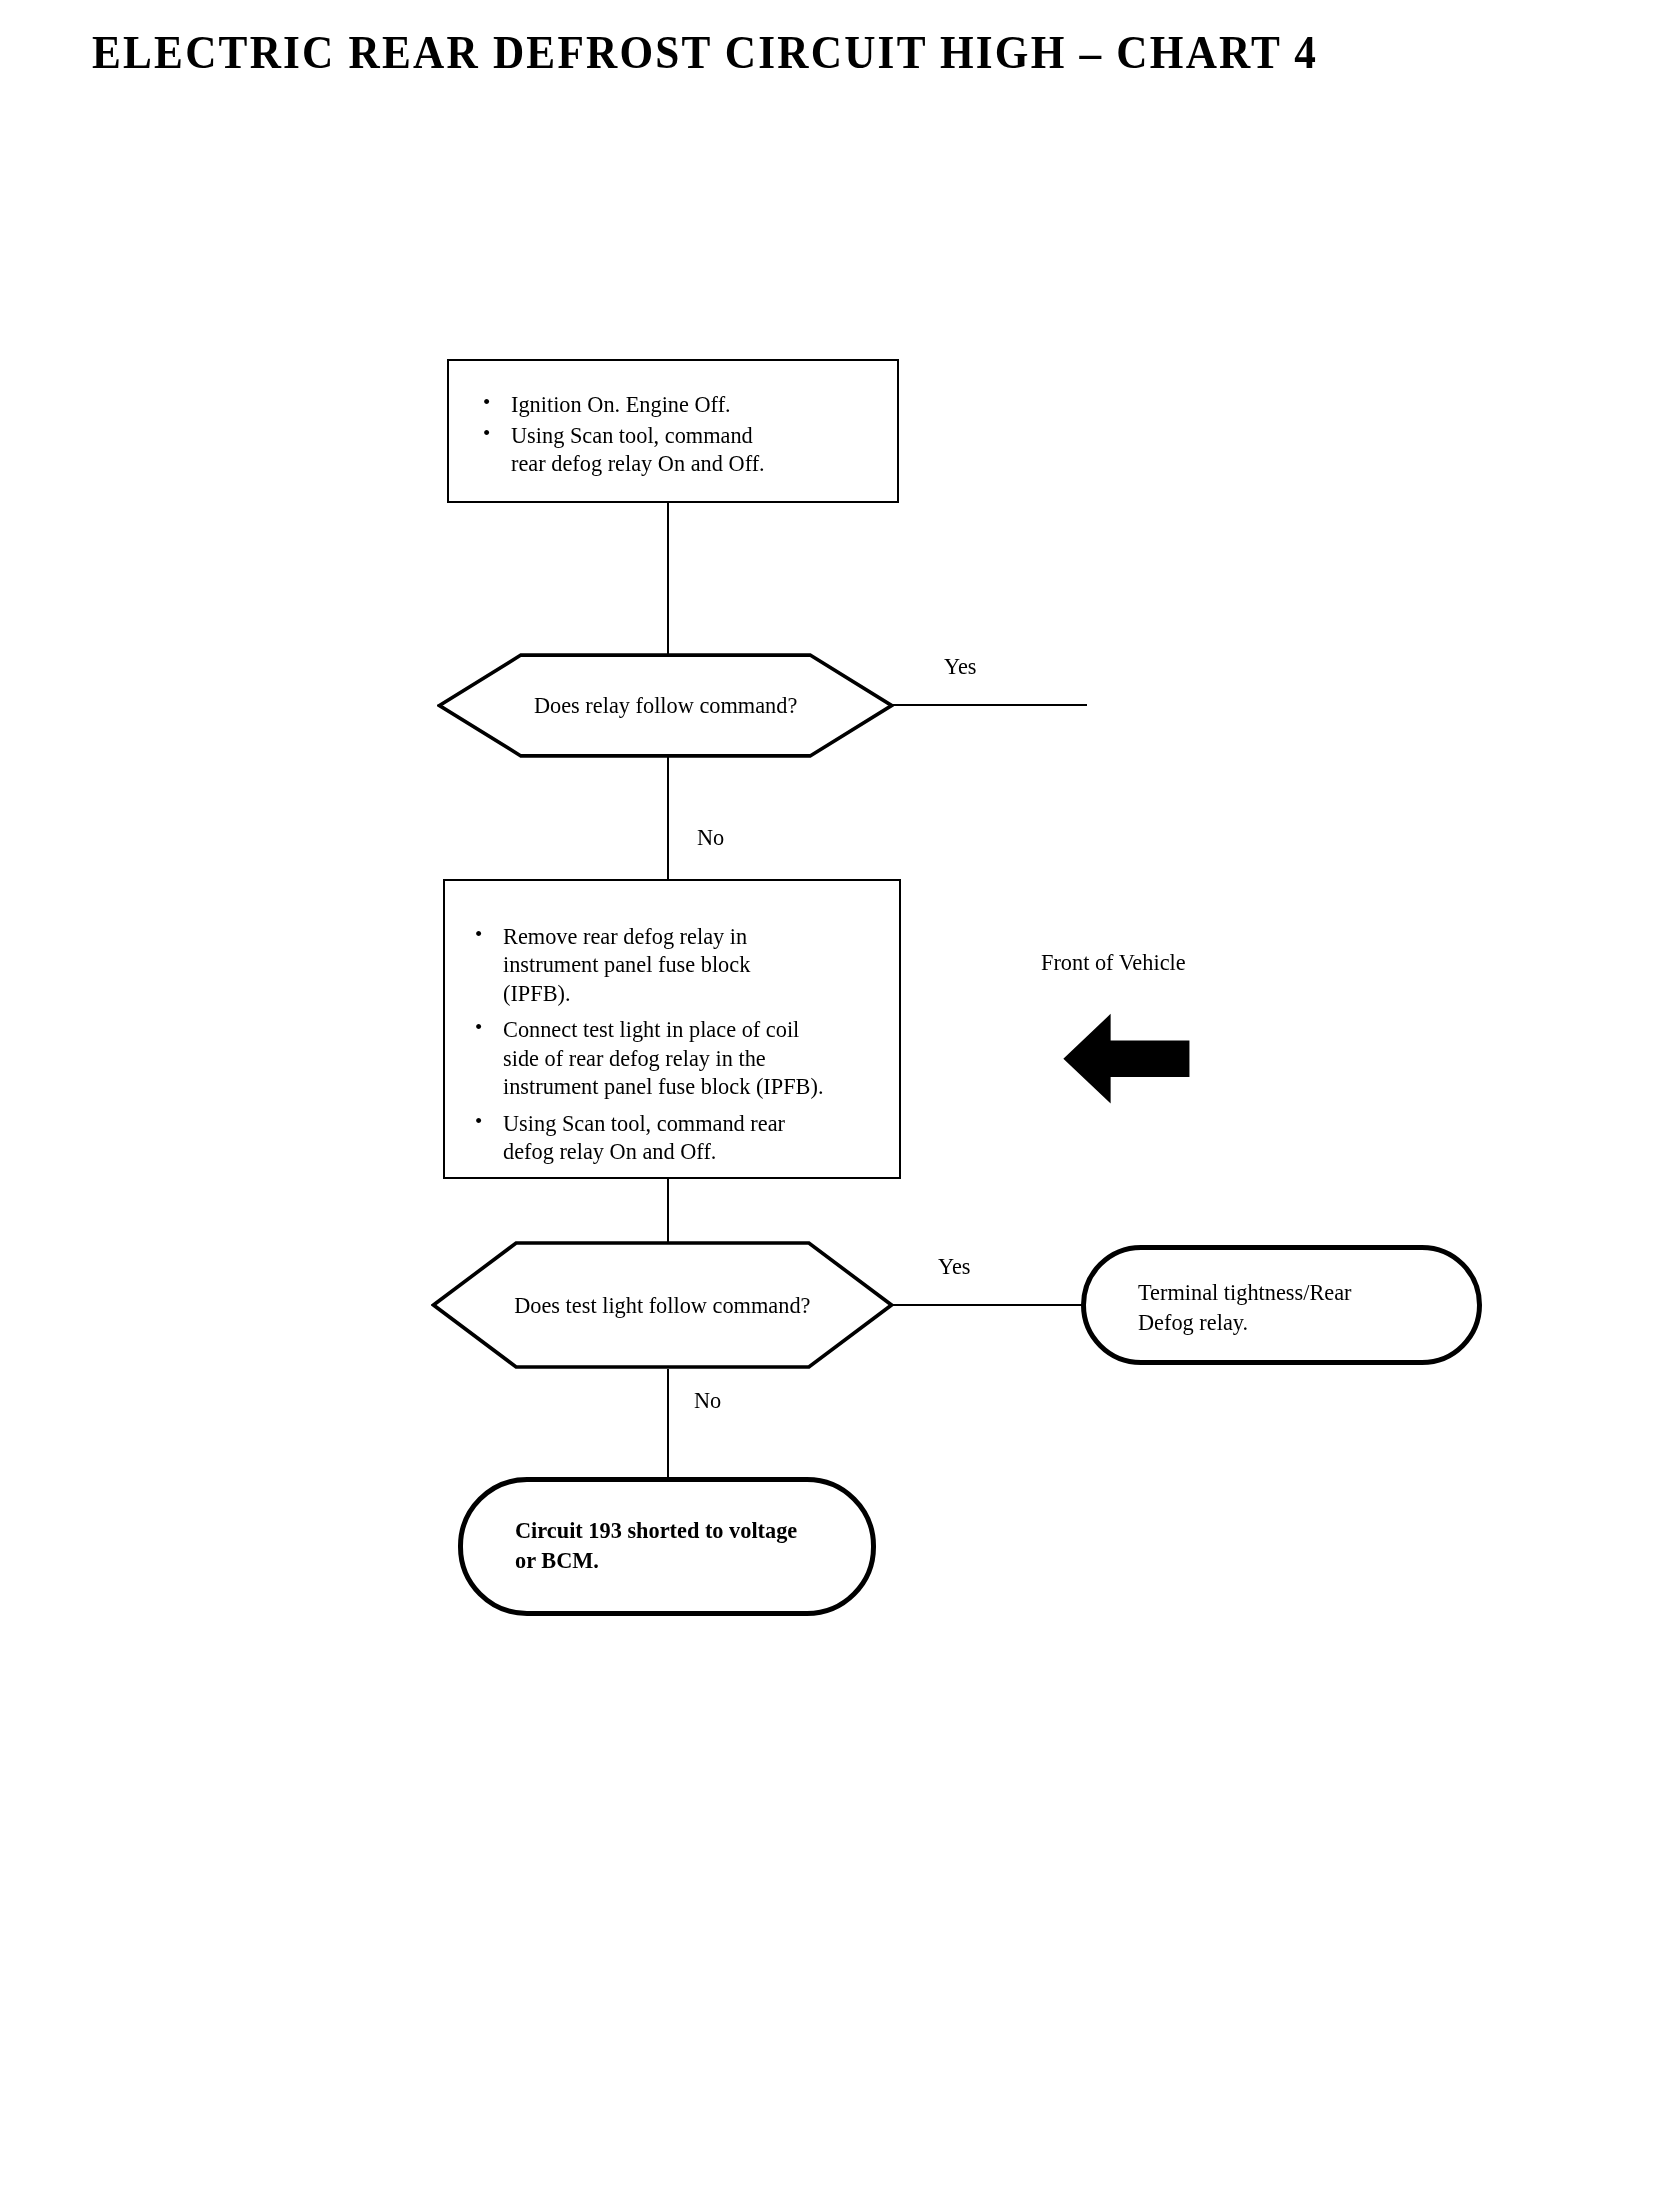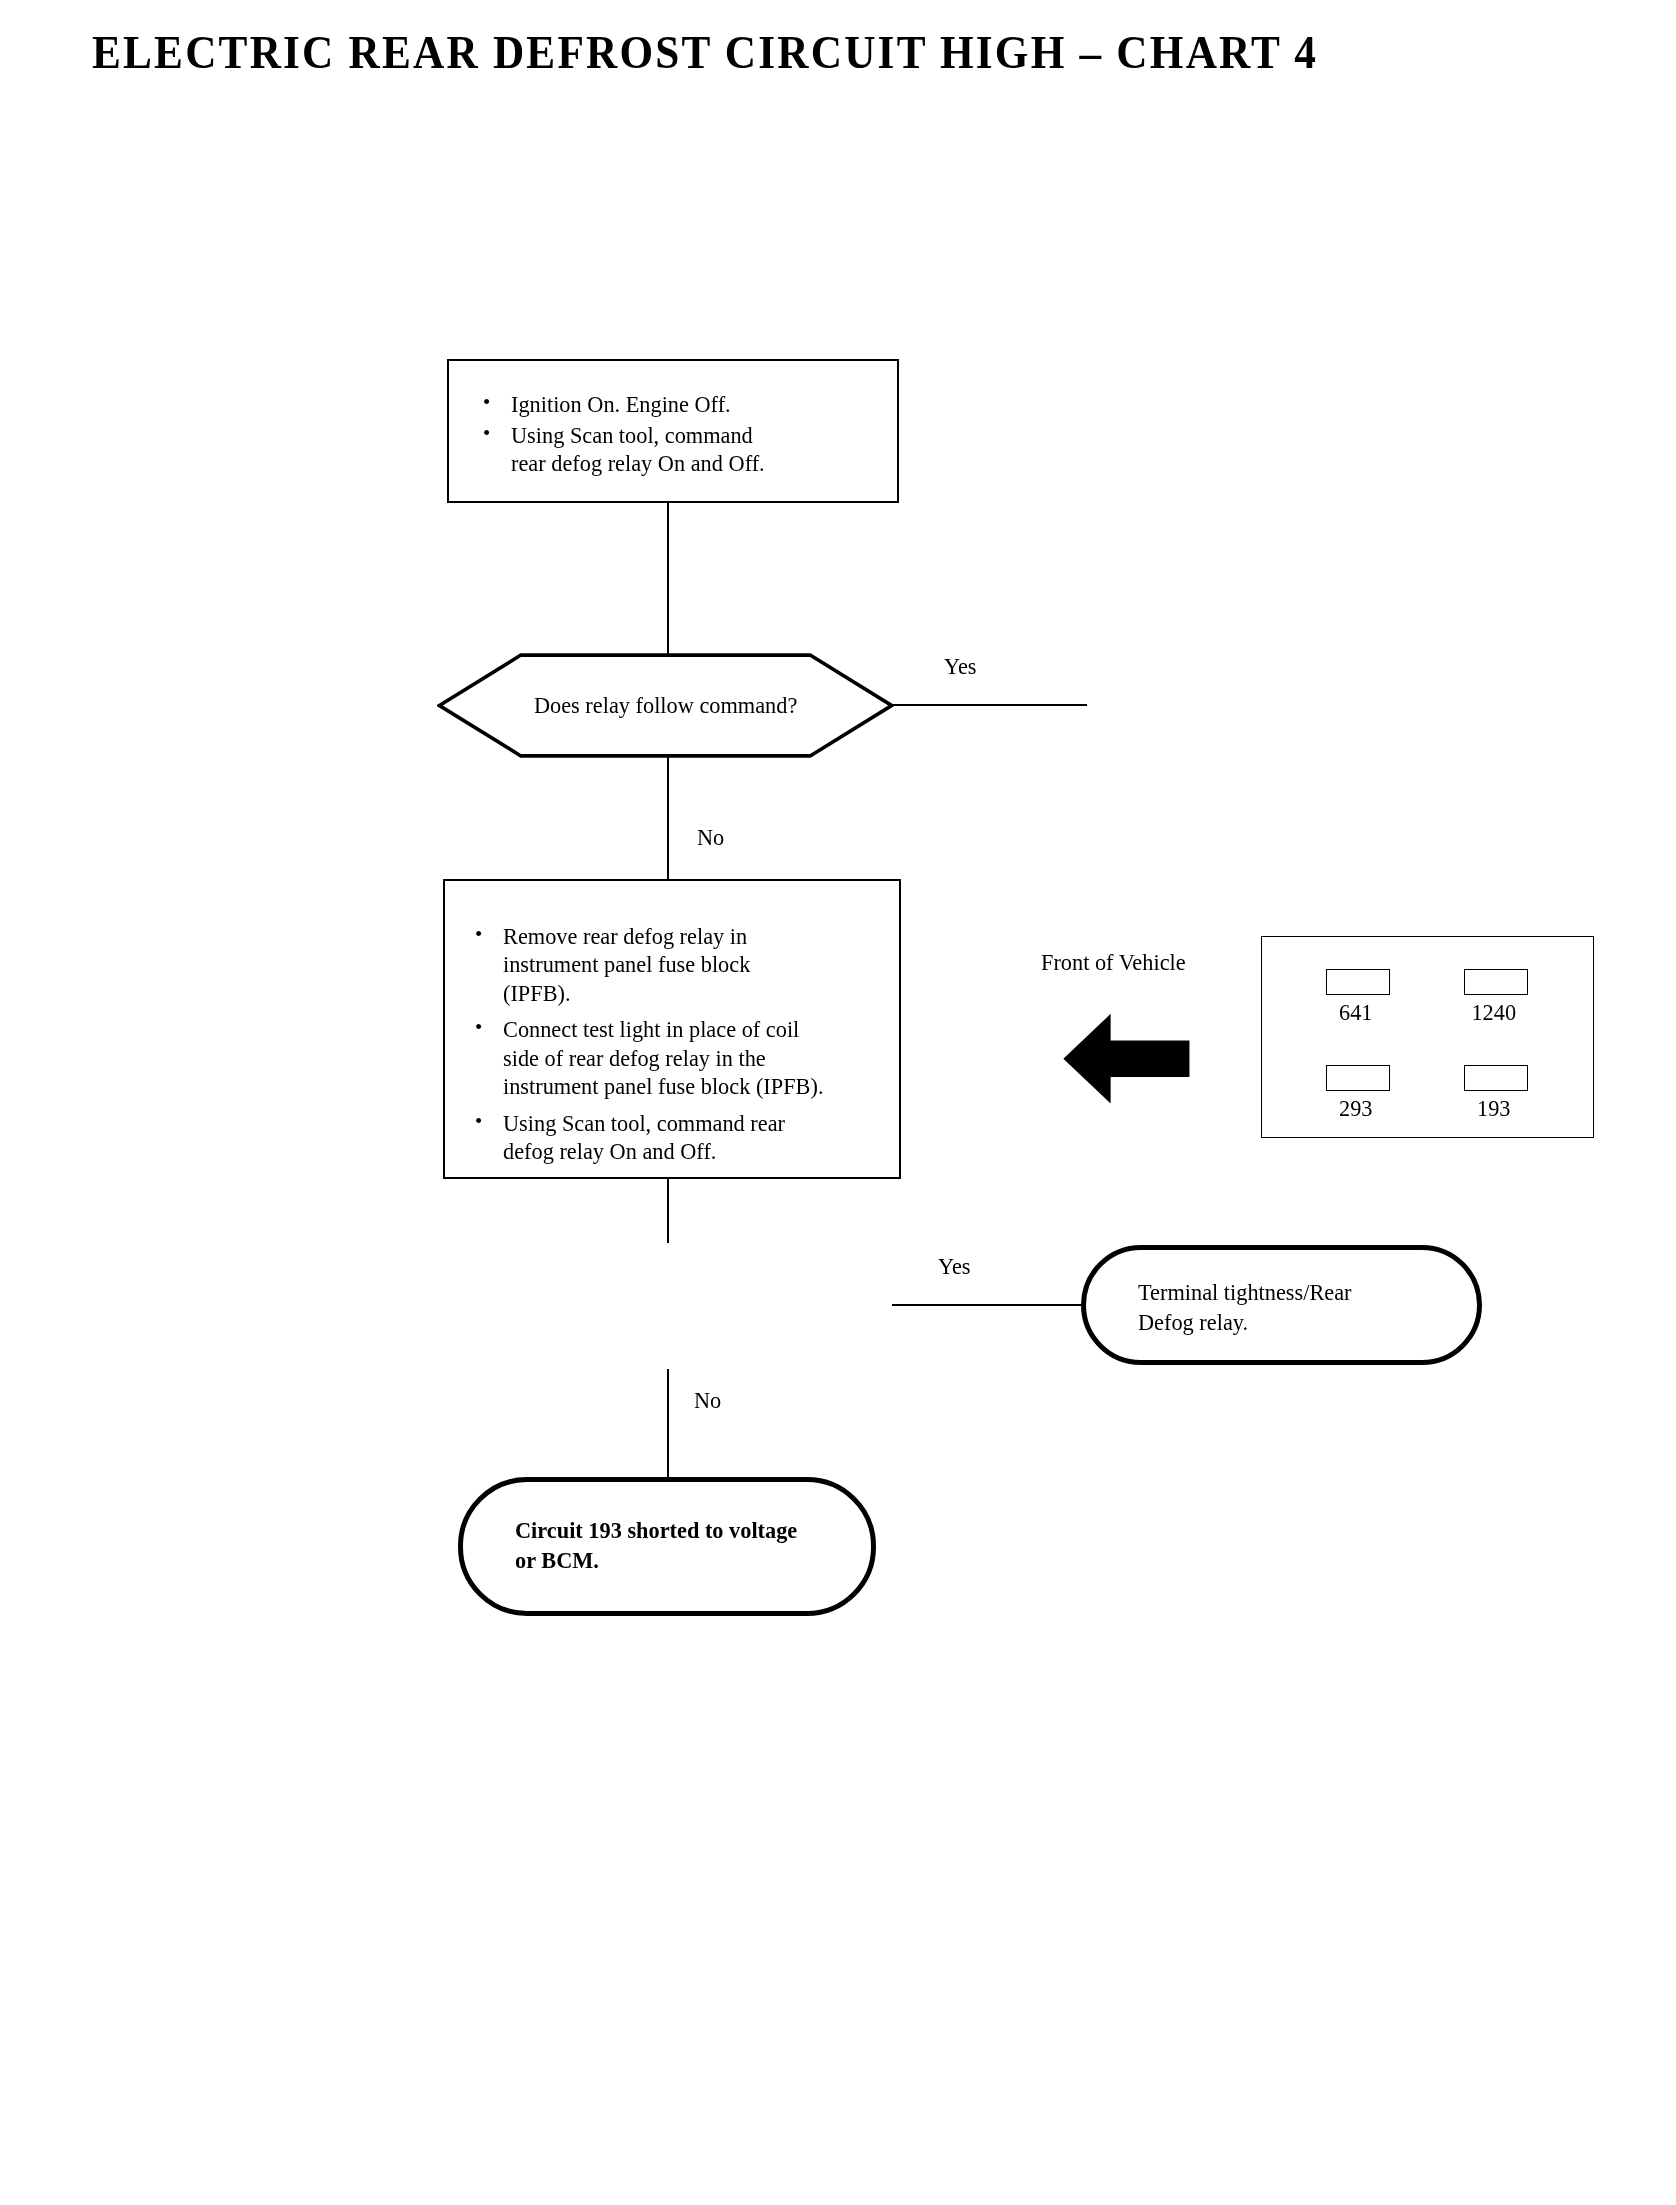--- a/index.html
+++ b/index.html
@@ -187,37 +187,31 @@
       </div>
     </div>
   </div>
 
   <div class="frontlabel" style="left:1033px;top:949px;">Front of Vehicle</div>
 
   <svg class="arrowsvg" style="left:1055px;top:1009px;" width="128" height="97" viewBox="0 0 210 160">
     <polygon points="0,82 78,8 78,52 208,52 208,112 78,112 78,156" fill="#000000"></polygon>
   </svg>
 
-  <div class="connbox" style="left:1253px;top:936px;width:333px;height:202px;">
-
-    <div class="cav" style="left:64px;top:32px;width:64px;height:25.5px;"></div>
-    <div class="cavlabel" style="left:64px;top:62px;width:64px;">641</div>
-
-    <div class="cav" style="left:202px;top:32px;width:64px;height:25.5px;"></div>
-    <div class="cavlabel" style="left:202px;top:62px;width:64px;">1240</div>
-
-    <div class="cav" style="left:64px;top:128px;width:64px;height:25.5px;"></div>
-    <div class="cavlabel" style="left:64px;top:158px;width:64px;">293</div>
-
-    <div class="cav" style="left:202px;top:128px;width:64px;height:25.5px;"></div>
-    <div class="cavlabel" style="left:202px;top:158px;width:64px;">193</div>
-  </div>
 
   <div class="vline" style="left:659px;top:1179px;height:64px;"></div>
 
+  <div class="hexwrap" style="left:423px;top:1240px;width:463px;height:130px;">
+    <svg width="463" height="130" viewBox="0 0 762 214">
+      <polygon points="4,107 140,5 622,5 758,107 622,209 140,209" fill="#ffffff" stroke="#000000" stroke-width="6"></polygon>
+    </svg>
+    <div class="hextext">
+      <span>Does test light follow command?</span>
+    </div>
+  </div>
 
   <div class="hline" style="left:884px;top:1304px;width:192px;"></div>
   <div class="elabel" style="left:930px;top:1253px;">Yes</div>
 
   <div class="term" style="left:1073px;top:1245px;width:401px;height:120px;border-radius:60px;text-decoration:underline;">
     <div class="termtxt" style="left:52px;top:27px;width:316px;">Terminal tightness/Rear
 Defog relay.</div>
   </div>
 
   <div class="vline" style="left:659px;top:1369px;height:111px;"></div>

